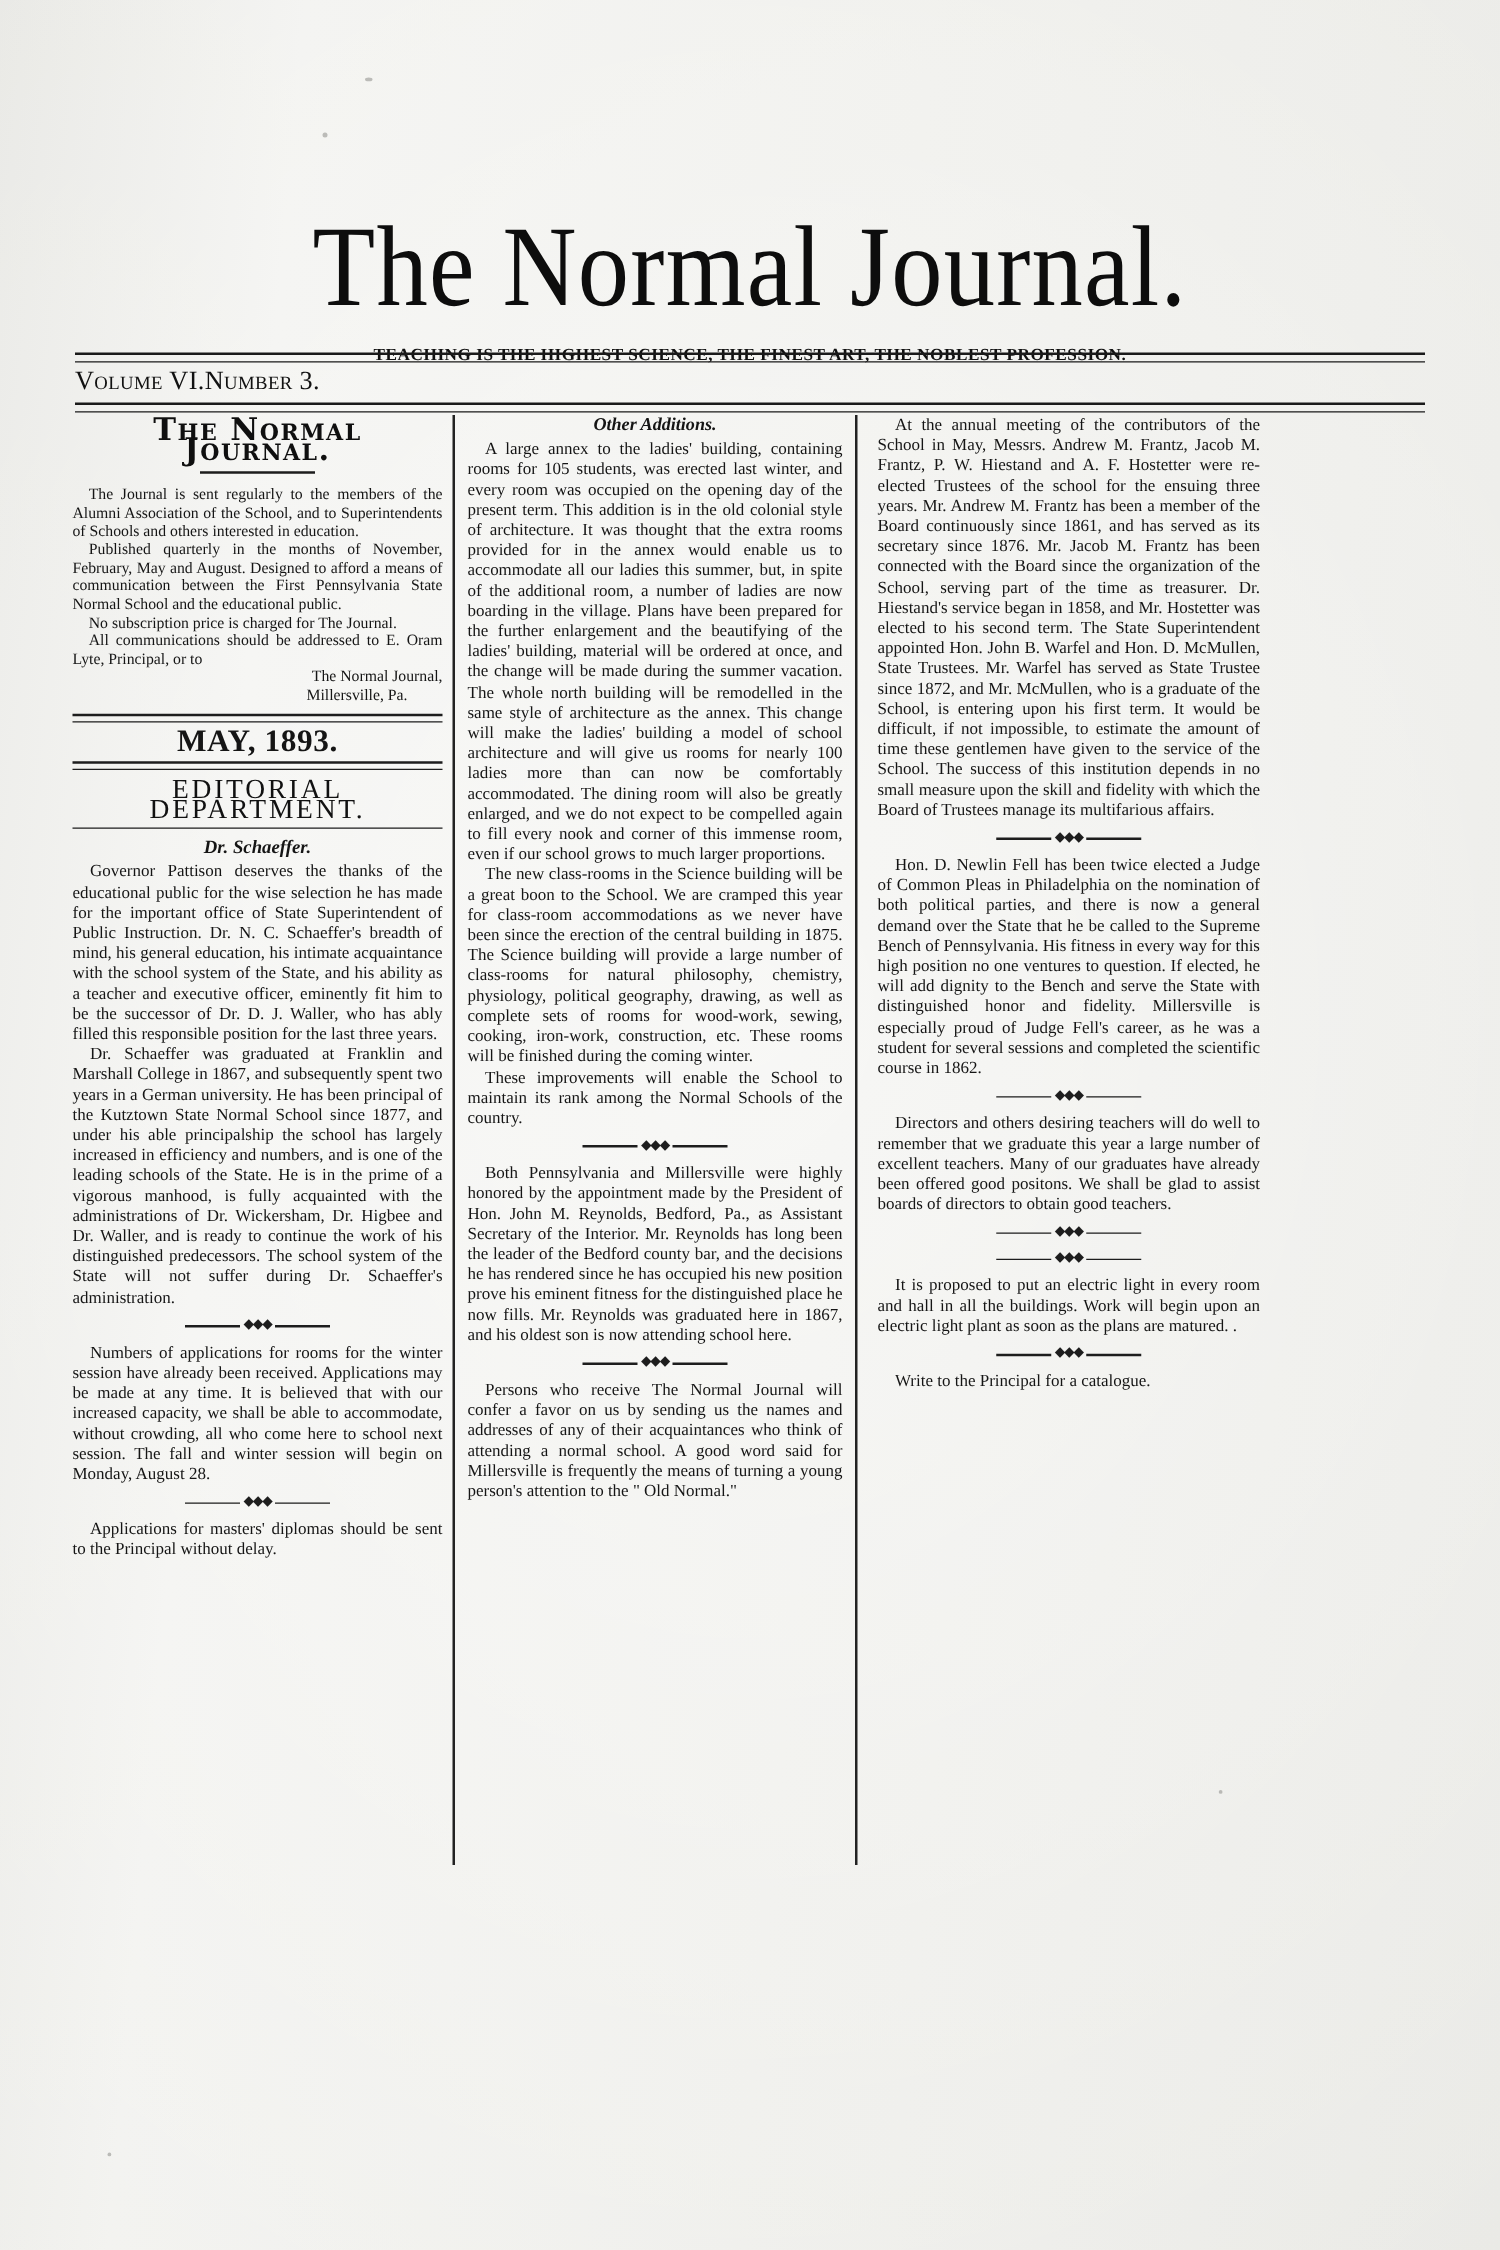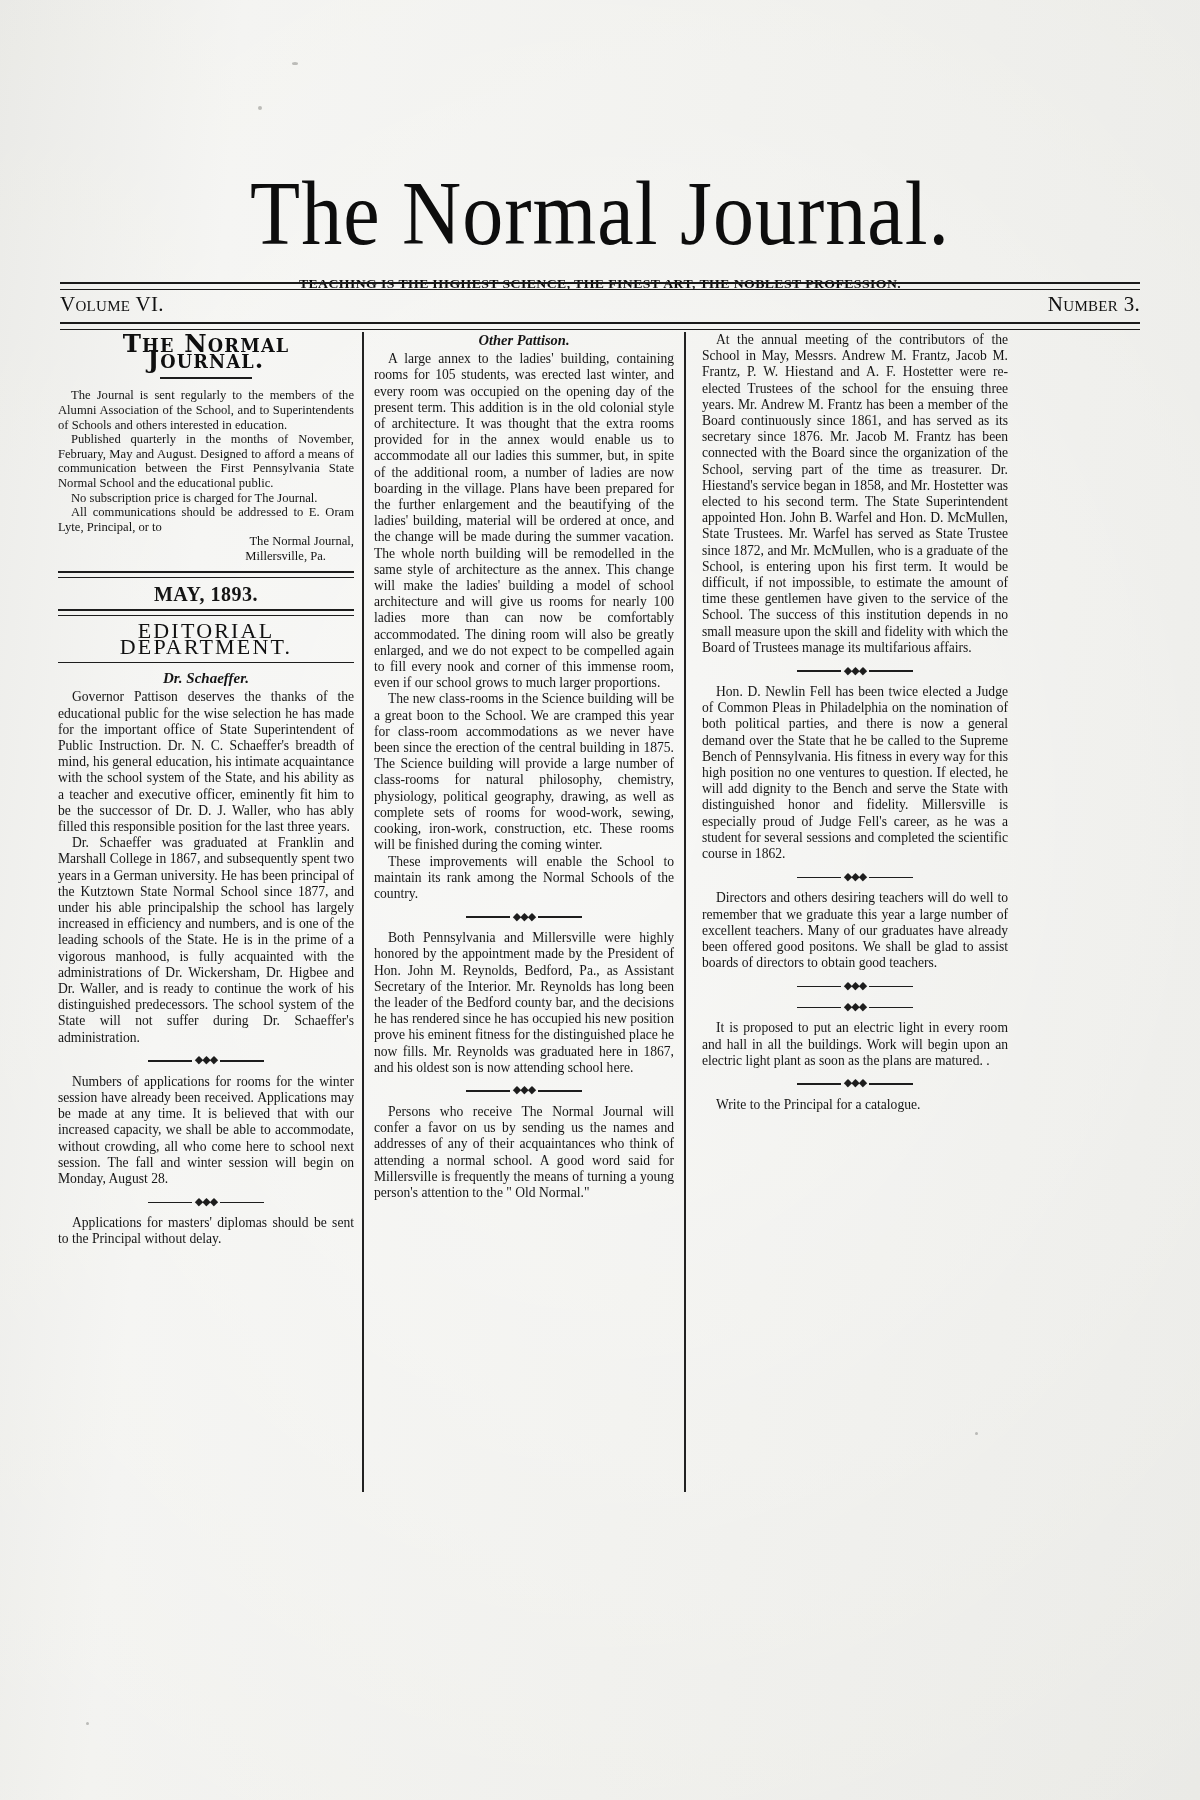--- a/index.html
+++ b/index.html
@@ -74,21 +74,21 @@
   #rule-top { top: 282px; }
   #rule-bottom { top: 322px; }
 
   .volume-line {
     position: absolute;
     left: 60px; top: 288px;
     width: 1080px;
     height: 32px;
     display: flex;
     align-items: center;
-    justify-content: space-between;
+    justify-content: flex-start;
     font-size: 21px;
     font-variant: small-caps;
     letter-spacing: .3px;
     color: #111;
     white-space: nowrap;
   }
   .volume-line .vl-center { flex: 0 1 auto; }
 
   
   .cols {
@@ -147,21 +147,21 @@
     text-align: justify;
   }
   .smallblock p { text-indent: 13px; margin: 0; }
 
   .addr-right { text-align: right; text-indent: 0; }
   .addr-right2 { text-align: right; text-indent: 0; padding-right: 28px; }
 
   .date-head {
     text-align: center;
     font-weight: bold;
-    font-size: 20px;
+    font-size: 25px;
     letter-spacing: .5px;
     margin: 8px 0 7px 0;
   }
   .dept-head {
     text-align: center;
     font-size: 22px;
     letter-spacing: 2.2px;
     margin: 7px 0 7px 0;
     font-family: Liberation Serif, serif;
     color: #111;
@@ -282,21 +282,21 @@
         <span class="bar"></span>
         <span class="dias">◆◆◆</span>
         <span class="bar"></span>
       </div>
 
       <p>Applications for masters' diplomas should be sent to the Principal without delay.</p>
     </div>
 
     <div class="col c2">
 
-      <div class="sec-head">Other Pattison.</div>
+      <div class="sec-head">Other Additions.</div>
 
       <p>A large annex to the ladies' building, containing rooms for 105 students, was erected last winter, and every room was occupied on the opening day of the present term. This addition is in the old colonial style of architecture. It was thought that the extra rooms provided for in the annex would enable us to accommodate all our ladies this summer, but, in spite of the additional room, a number of ladies are now boarding in the village. Plans have been prepared for the further enlargement and the beautifying of the ladies' building, material will be ordered at once, and the change will be made during the summer vacation. The whole north building will be remodelled in the same style of architecture as the annex. This change will make the ladies' building a model of school architecture and will give us rooms for nearly 100 ladies more than can now be comfortably accommodated. The dining room will also be greatly enlarged, and we do not expect to be compelled again to fill every nook and corner of this immense room, even if our school grows to much larger proportions.</p>
       <p>The new class-rooms in the Science building will be a great boon to the School. We are cramped this year for class-room accommodations as we never have been since the erection of the central building in 1875. The Science building will provide a large number of class-rooms for natural philosophy, chemistry, physiology, political geography, drawing, as well as complete sets of rooms for wood-work, sewing, cooking, iron-work, construction, etc. These rooms will be finished during the coming winter.</p>
       <p>These improvements will enable the School to maintain its rank among the Normal Schools of the country.</p>
 
       <div class="orn orn-narrow">
         <span class="bar"></span>
         <span class="dias">◆◆◆</span>
         <span class="bar"></span>
       </div>

